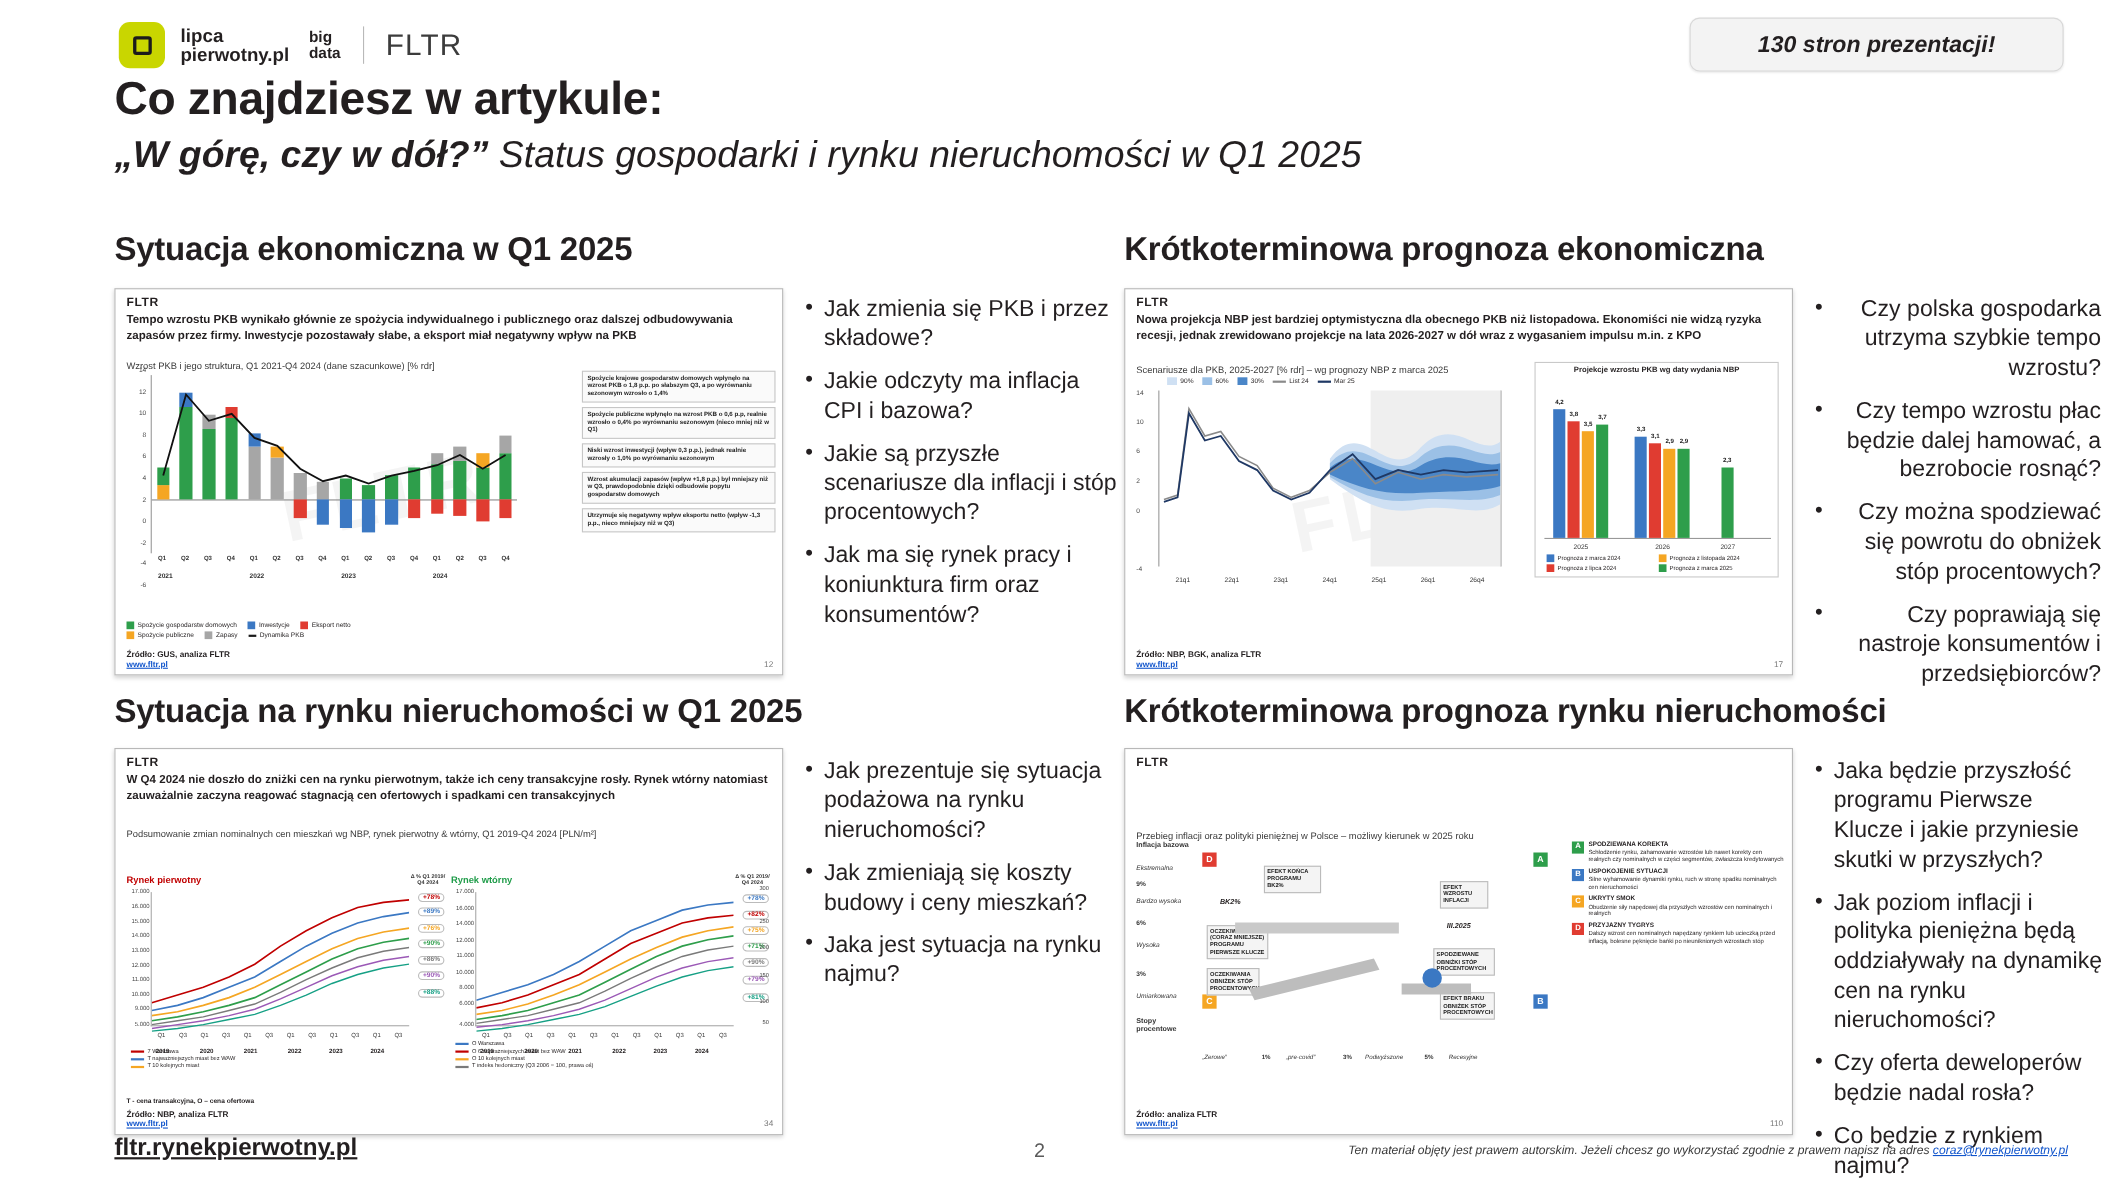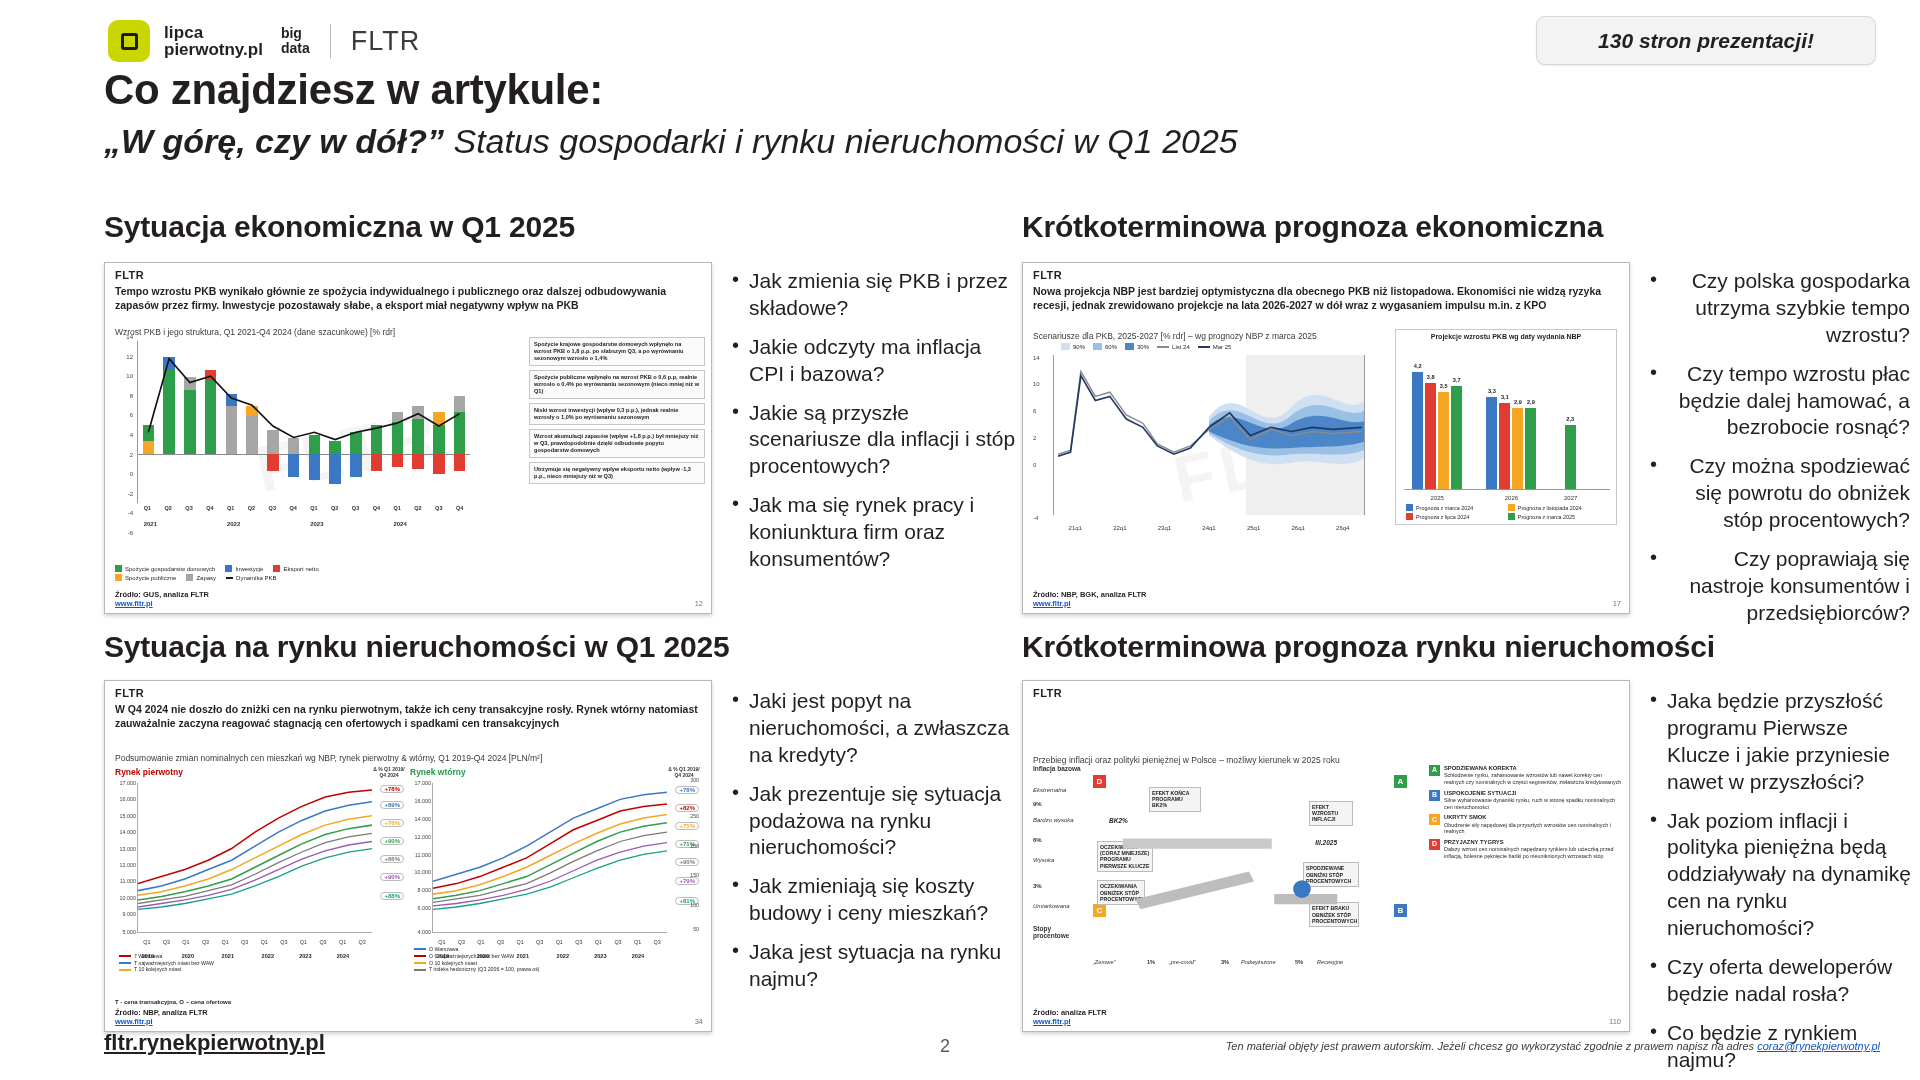--- a/index.html
+++ b/index.html
@@ -136,21 +136,21 @@
   .c2b .grp { position:absolute; bottom:0; display:flex; align-items:flex-end; gap:2px; height:100%; }
   .c2b .bb { width:11px; position:relative; }
   .c2b .bv { position:absolute; top:-9px; left:50%; transform:translateX(-50%); font-size:5.6px; font-weight:bold; color:#222; }
   .c2b .gl { position:absolute; bottom:-12px; width:100%; text-align:center; font-size:6px; color:#333; }
   .legend2b { position:absolute; left:10px; bottom:4px; right:6px; font-size:5.4px; display:flex; flex-wrap:wrap; gap:2px 8px; }
   .legend2b .it { display:flex; align-items:center; gap:3px; width:46%; }
   .legend2b .sw { width:7px; height:7px; display:inline-block; }
 
   
   .c3 { left:10px; top:86px; right:10px; height:206px; display:flex; gap:4px; }
-  .panel { position:relative; flex:1; }
+  .panel { position:relative; flex:1;margin-top:28px; }
   .panel .ttl { font-size:8.5px; font-weight:bold; margin-bottom:2px; }
   .panel .ttl.red { color:#c00000; }
   .panel .ttl.green { color:#1f9c49; }
   .panel .plotbox { position:absolute; left:22px; right:34px; top:16px; bottom:40px; border-left:1px solid #aaa; border-bottom:1px solid #aaa; }
   .panel .yl { position:absolute; left:0; width:20px; font-size:5.4px; color:#444; text-align:right; transform:translateY(-50%); }
   .panel .dl { position:absolute; right:-32px; font-size:6px; font-weight:bold; transform:translateY(-50%); }
   .panel .chip { border:1px solid #bbb; border-radius:7px; padding:0 3px; background:#fff; }
   .panel .xl { position:absolute; bottom:28px; left:22px; right:34px; display:flex; }
   .panel .xl div { flex:1; text-align:center; font-size:5.4px; color:#333; }
   .panel .yr { position:absolute; bottom:20px; left:22px; right:34px; }
@@ -742,29 +742,28 @@
 <div class="bullets b2">
   <ul>
     <li>Czy polska gospodarka utrzyma szybkie tempo wzrostu?</li>
     <li>Czy tempo wzrostu płac będzie dalej hamować, a bezrobocie rosnąć?</li>
     <li>Czy można spodziewać się powrotu do obniżek stóp procentowych?</li>
     <li>Czy poprawiają się nastroje konsumentów i przedsiębiorców?</li>
   </ul>
 </div>
 <div class="bullets b3">
   <ul>
-    <li>Jaki jest popyt na nieruchomości, a zwłaszcza na kredyty?</li>
     <li>Jak prezentuje się sytuacja podażowa na rynku nieruchomości?</li>
     <li>Jak zmieniają się koszty budowy i ceny mieszkań?</li>
     <li>Jaka jest sytuacja na rynku najmu?</li>
   </ul>
 </div>
 <div class="bullets b4">
   <ul>
-    <li>Jaka będzie przyszłość programu Pierwsze Klucze i jakie przyniesie nawet w przyszłości?</li>
+    <li>Jaka będzie przyszłość programu Pierwsze Klucze i jakie przyniesie skutki w przyszłych?</li>
     <li>Jak poziom inflacji i polityka pieniężna będą oddziaływały na dynamikę cen na rynku nieruchomości?</li>
     <li>Czy oferta deweloperów będzie nadal rosła?</li>
     <li>Co będzie z rynkiem najmu?</li>
   </ul>
 </div>
 
 <a class="footer-link" href="#">fltr.rynekpierwotny.pl</a>
 <div class="page-num">2</div>
 <div class="footer-note">
   <span>Ten materiał objęty jest prawem autorskim. Jeżeli chcesz go wykorzystać zgodnie z prawem napisz na adres </span><a href="#">coraz@rynekpierwotny.pl</a>

